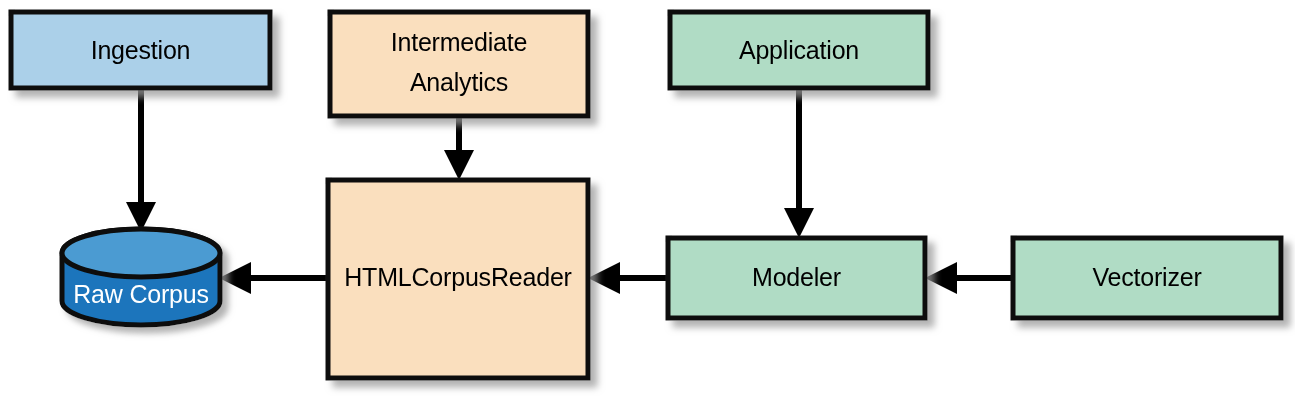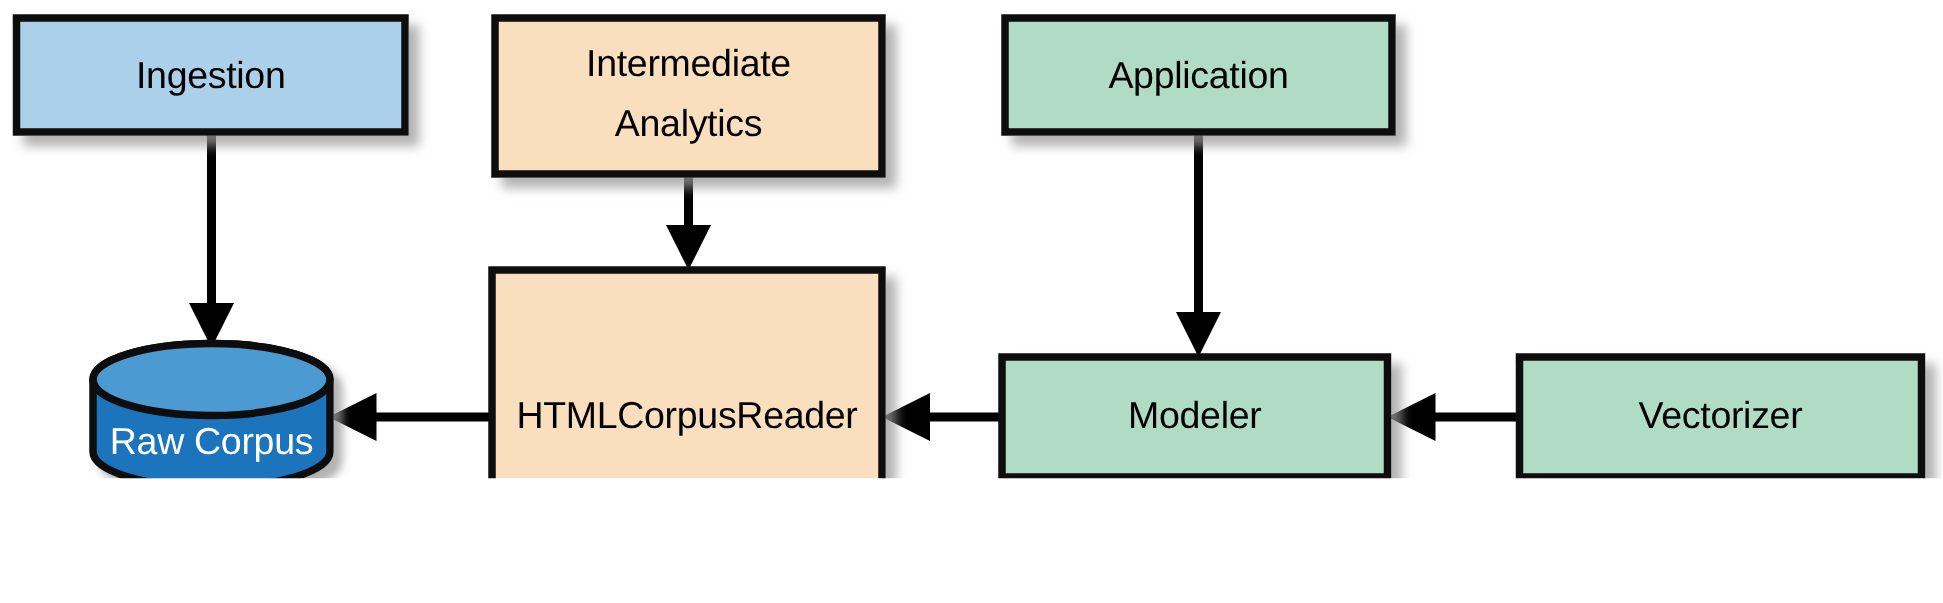--- a/index.html
+++ b/index.html
@@ -3,21 +3,21 @@
 <meta charset="utf-8">
 <style>
   html, body {
     margin: 0;
     padding: 0;
     background: #ffffff;
   }
   #diagram-root {
     position: relative;
     width: 1295px;
-    height: 319px;
+    height: 402px;
     background: #ffffff;
     font-family: "Liberation Sans", sans-serif;
     overflow: hidden;
   }
   svg.diagram-canvas {
     display: block;
     width: 1295px;
     height: 402px;
   }
   .node-label {

